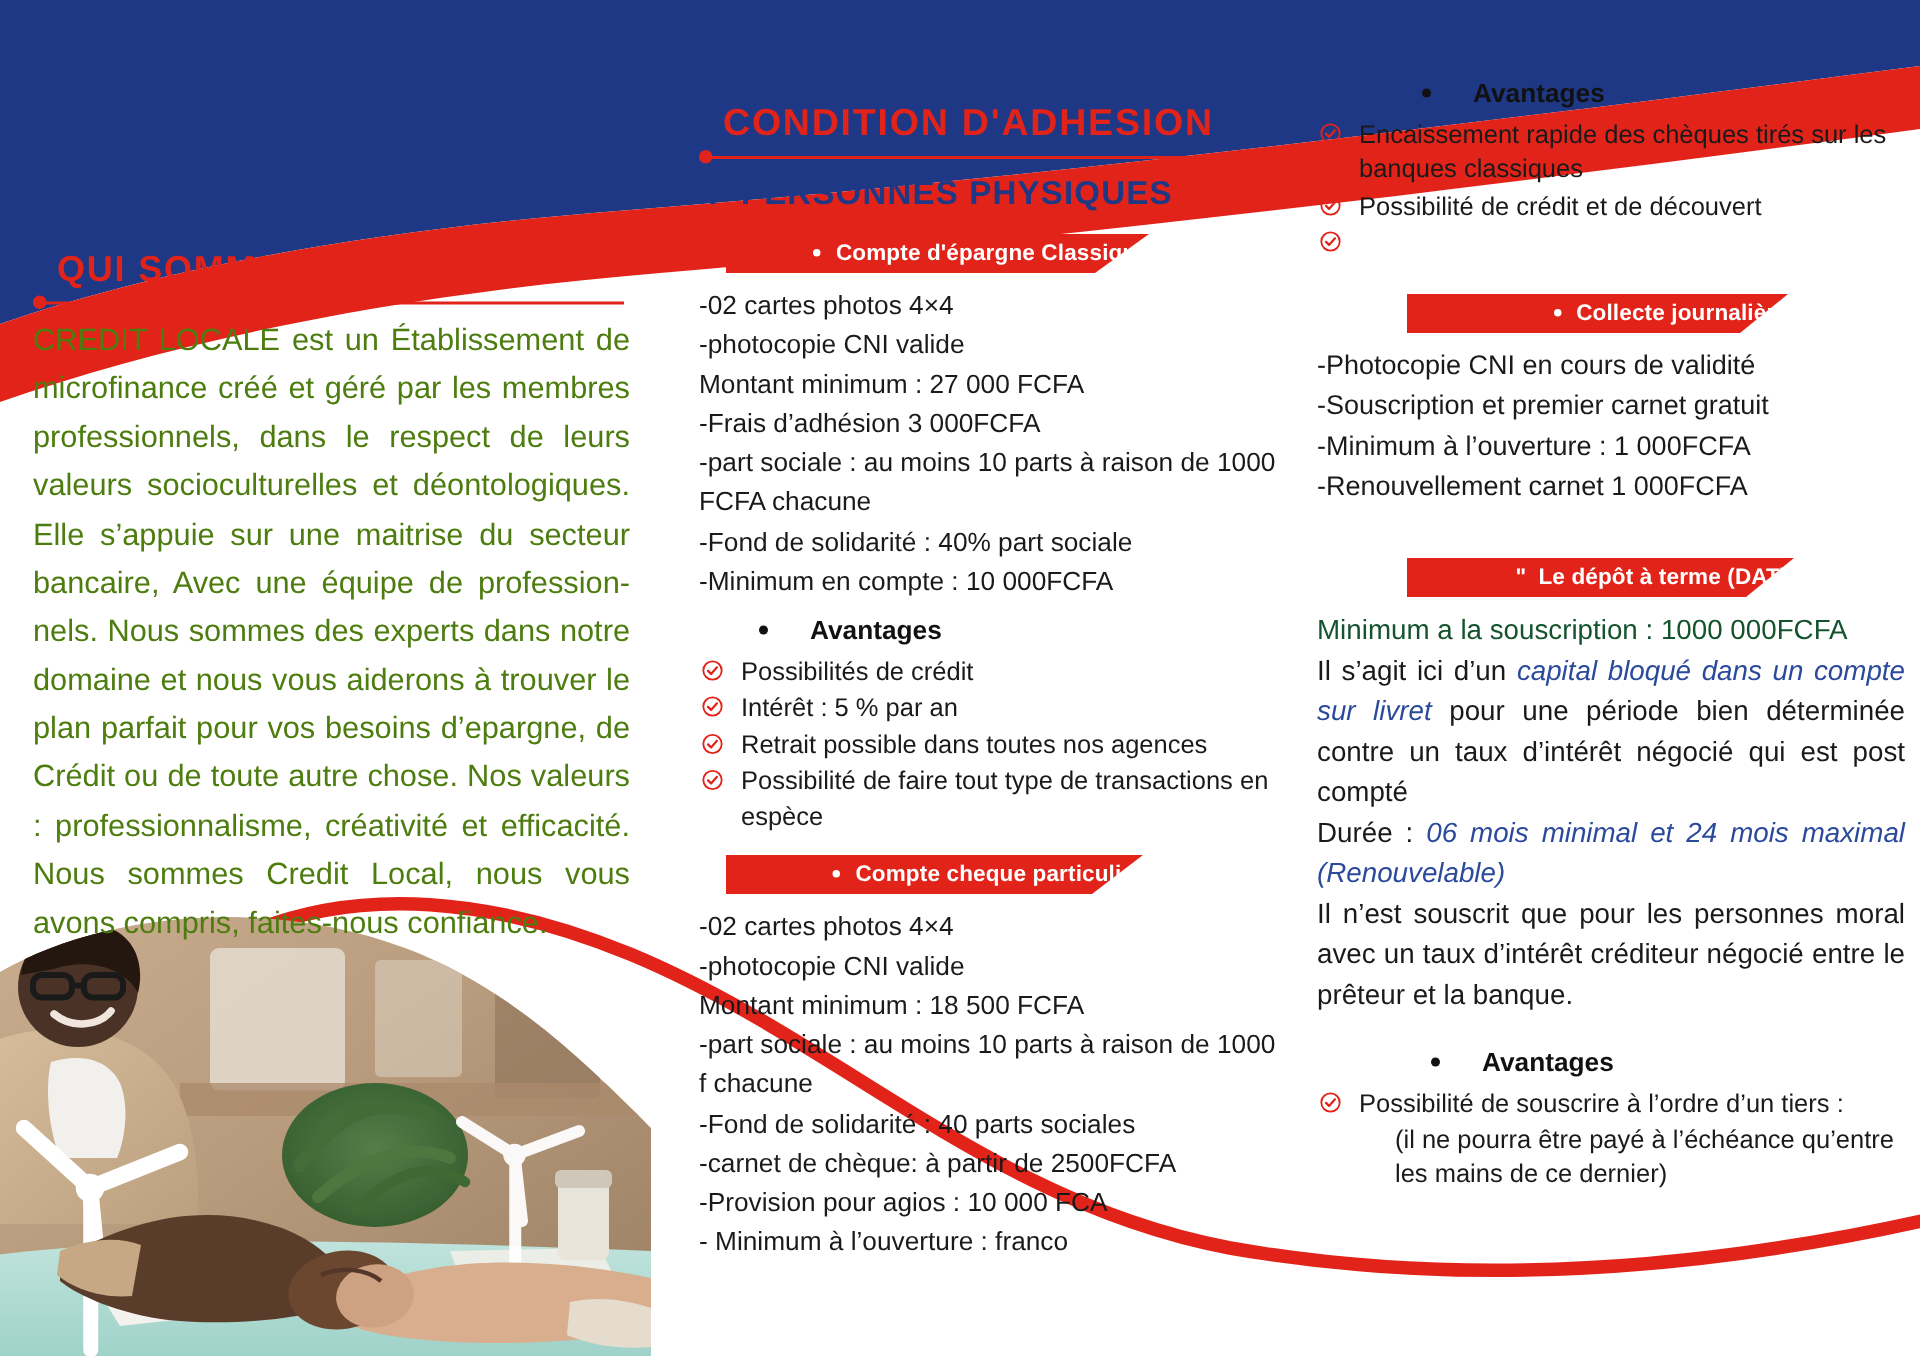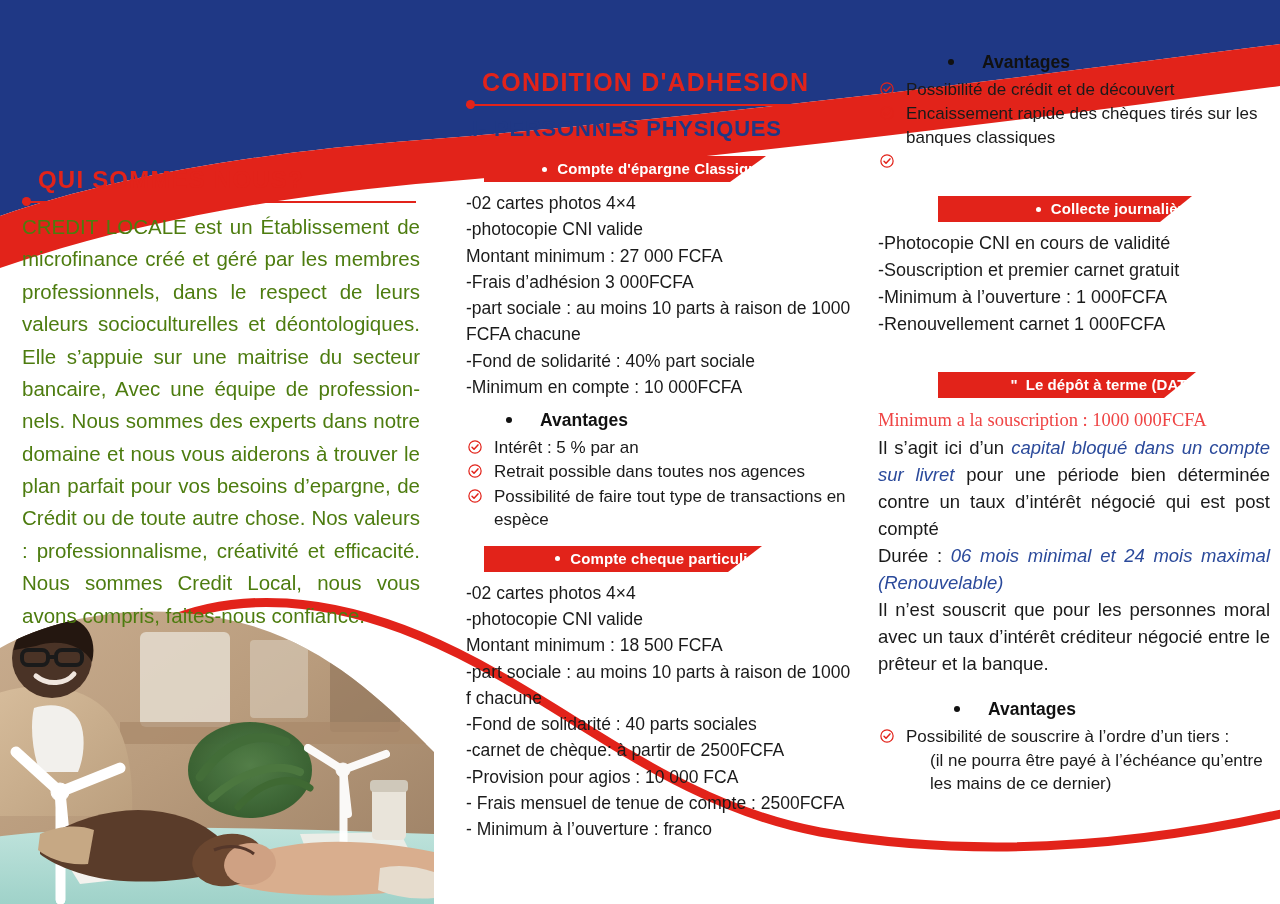--- a/index.html
+++ b/index.html
@@ -181,21 +181,21 @@
   .ck {
     position: absolute;
     left: 2px;
     top: 4px;
     width: 14px; height: 14px;
   }
   .indent-note { margin-left: 24px; display: block; }
 
   
   .dat { font-size: 18.5px; line-height: 1.46; color: #1a1a1a; text-align: justify; }
-  .dat .blue { color: #ef4444; font-family: Liberation Serif, serif; }
+  .dat .blue { color: #14532d; }
   .dat .blue-i { color: #2B4A9B; font-style: italic; }
   .dat p { margin: 0; }
 </style>
 </head>
 <body>
 
 <div id="page">
 
   <svg class="banner-svg" viewBox="0 0 1280 360" preserveAspectRatio="none">
 
@@ -351,20 +351,27 @@
     <div class="avantages">
       <span class="bdot"></span><span>Avantages</span>
     </div>
 
     <ul class="checks">
       <li>
         <svg class="ck" viewBox="0 0 16 16">
           <circle cx="8" cy="8" r="7" fill="none" stroke="#E2231A" stroke-width="1.4"></circle>
           <path d="M4.6,8.3 L6.9,10.6 L11.4,5.6" fill="none" stroke="#E2231A" stroke-width="1.7" stroke-linecap="round" stroke-linejoin="round"></path>
         </svg>
+        <span>Possibilités de crédit</span>
+      </li>
+      <li>
+        <svg class="ck" viewBox="0 0 16 16">
+          <circle cx="8" cy="8" r="7" fill="none" stroke="#E2231A" stroke-width="1.4"></circle>
+          <path d="M4.6,8.3 L6.9,10.6 L11.4,5.6" fill="none" stroke="#E2231A" stroke-width="1.7" stroke-linecap="round" stroke-linejoin="round"></path>
+        </svg>
         <span>Intérêt : 5 % par an</span>
       </li>
       <li>
         <svg class="ck" viewBox="0 0 16 16">
           <circle cx="8" cy="8" r="7" fill="none" stroke="#E2231A" stroke-width="1.4"></circle>
           <path d="M4.6,8.3 L6.9,10.6 L11.4,5.6" fill="none" stroke="#E2231A" stroke-width="1.7" stroke-linecap="round" stroke-linejoin="round"></path>
         </svg>
         <span>Retrait possible dans toutes nos agences</span>
       </li>
       <li>
@@ -386,45 +393,44 @@
     </div>
 
     <div class="lines">
       <span class="ln">-02 cartes photos 4×4</span>
       <span class="ln">-photocopie CNI valide</span>
       <span class="ln">Montant minimum : 18 500 FCFA</span>
       <span class="ln">-part sociale : au moins 10 parts à raison de 1000 f chacune</span>
       <span class="ln">-Fond de solidarité : 40 parts sociales</span>
       <span class="ln">-carnet de chèque: à partir de 2500FCFA</span>
       <span class="ln">-Provision pour agios : 10 000 FCA</span>
-      <span class="ln">- Frais mensuel de tenue de compte : 2500FCFA</span>
       <span class="ln">- Minimum à l’ouverture : franco</span>
     </div>
   </div>
 
   <div class="col-right">
 
     <div class="avantages" style="margin-left:70px;">
       <span class="bdot"></span><span>Avantages</span>
     </div>
 
     <ul class="checks">
       <li>
         <svg class="ck" viewBox="0 0 16 16">
           <circle cx="8" cy="8" r="7" fill="none" stroke="#E2231A" stroke-width="1.4"></circle>
           <path d="M4.6,8.3 L6.9,10.6 L11.4,5.6" fill="none" stroke="#E2231A" stroke-width="1.7" stroke-linecap="round" stroke-linejoin="round"></path>
         </svg>
+        <span>Encaissement rapide des chèques tirés sur     les banques classiques</span>
+      </li>
+      <li>
+        <svg class="ck" viewBox="0 0 16 16">
+          <circle cx="8" cy="8" r="7" fill="none" stroke="#E2231A" stroke-width="1.4"></circle>
+          <path d="M4.6,8.3 L6.9,10.6 L11.4,5.6" fill="none" stroke="#E2231A" stroke-width="1.7" stroke-linecap="round" stroke-linejoin="round"></path>
+        </svg>
         <span>Possibilité de crédit et de découvert</span>
-      </li>
-      <li>
-        <svg class="ck" viewBox="0 0 16 16">
-          <circle cx="8" cy="8" r="7" fill="none" stroke="#E2231A" stroke-width="1.4"></circle>
-          <path d="M4.6,8.3 L6.9,10.6 L11.4,5.6" fill="none" stroke="#E2231A" stroke-width="1.7" stroke-linecap="round" stroke-linejoin="round"></path>
-        </svg>
-        <span>Encaissement rapide des chèques tirés sur     les banques classiques</span>
       </li>
       <li>
         <svg class="ck" viewBox="0 0 16 16">
           <circle cx="8" cy="8" r="7" fill="none" stroke="#E2231A" stroke-width="1.4"></circle>
           <path d="M4.6,8.3 L6.9,10.6 L11.4,5.6" fill="none" stroke="#E2231A" stroke-width="1.7" stroke-linecap="round" stroke-linejoin="round"></path>
         </svg>
         <span></span>
       </li>
     </ul>
 

